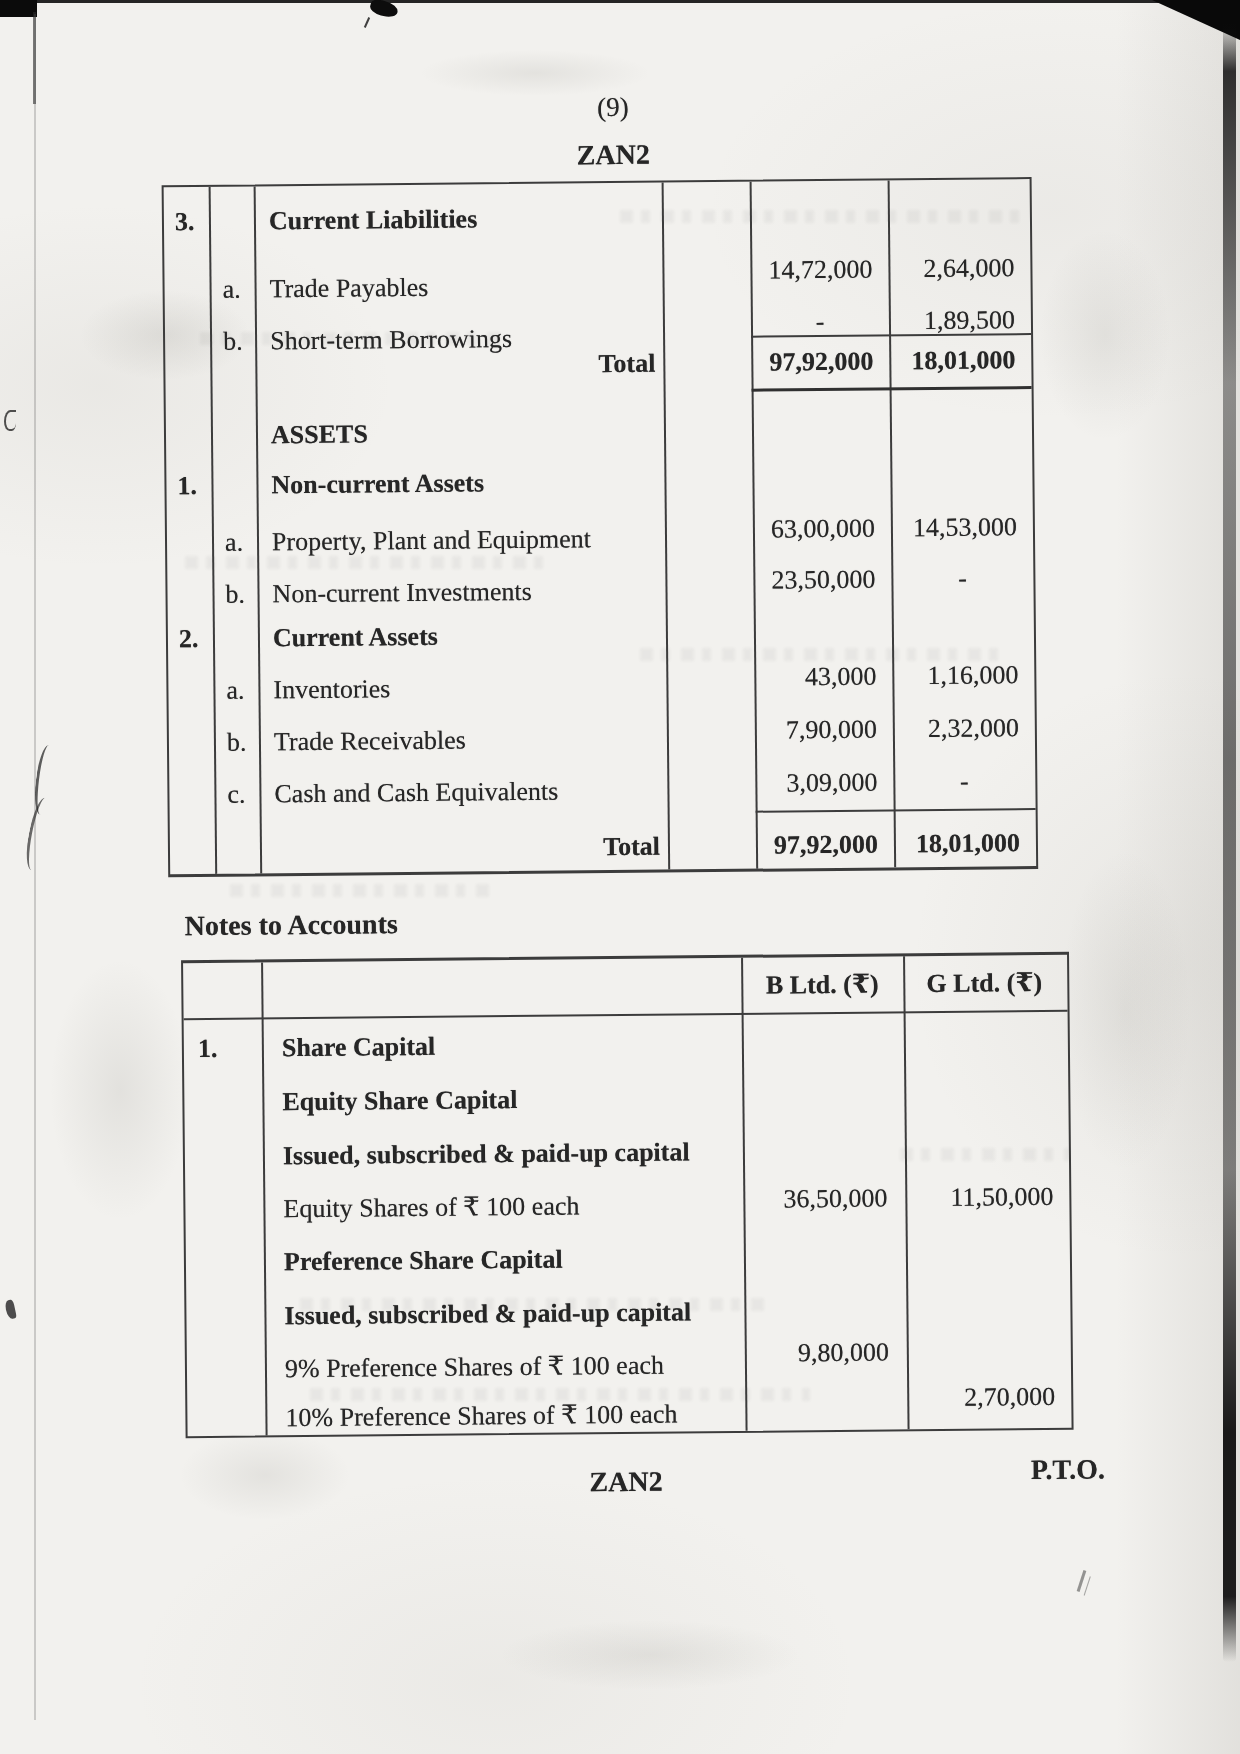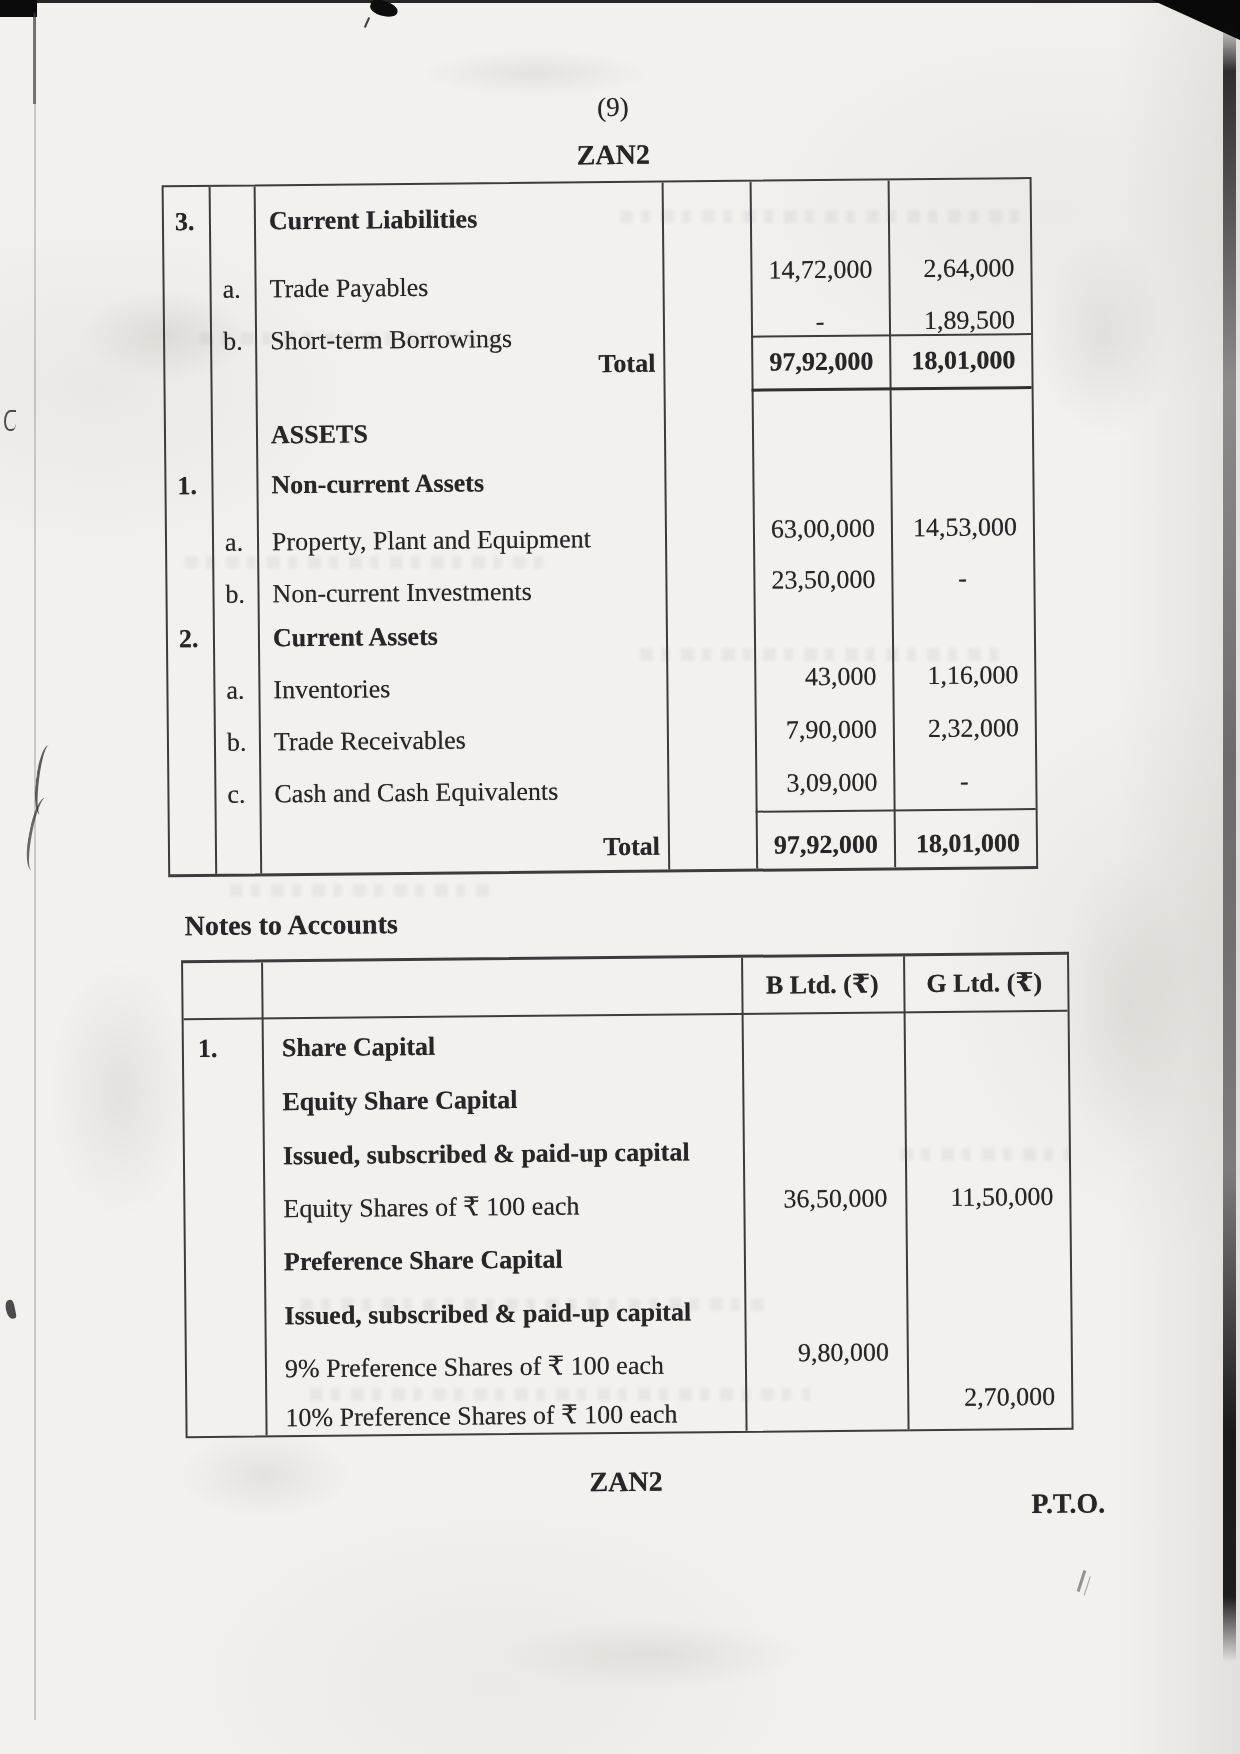--- a/index.html
+++ b/index.html
@@ -224,16 +224,16 @@
         <div class="c t2lab">9% Preference Shares of ₹ 100 each</div>
         <div class="c cb" style="top:-11px;">9,80,000</div>
       </div>
       <div class="row" style="top:442px;">
         <div class="c t2lab">10% Preference Shares of ₹ 100 each</div>
         <div class="c cg" style="top:-14px;">2,70,000</div>
       </div>
     </div>
 
     <div class="txt center-line b" style="top:1466px;font-size:28px;">ZAN2</div>
-    <div class="txt b" style="left:1025px;top:1492px;font-size:28px;">P.T.O.</div>
+    <div class="txt b" style="left:1025px;top:1458px;font-size:28px;">P.T.O.</div>
 
   </div>
 </div>
 
 </body></html>

